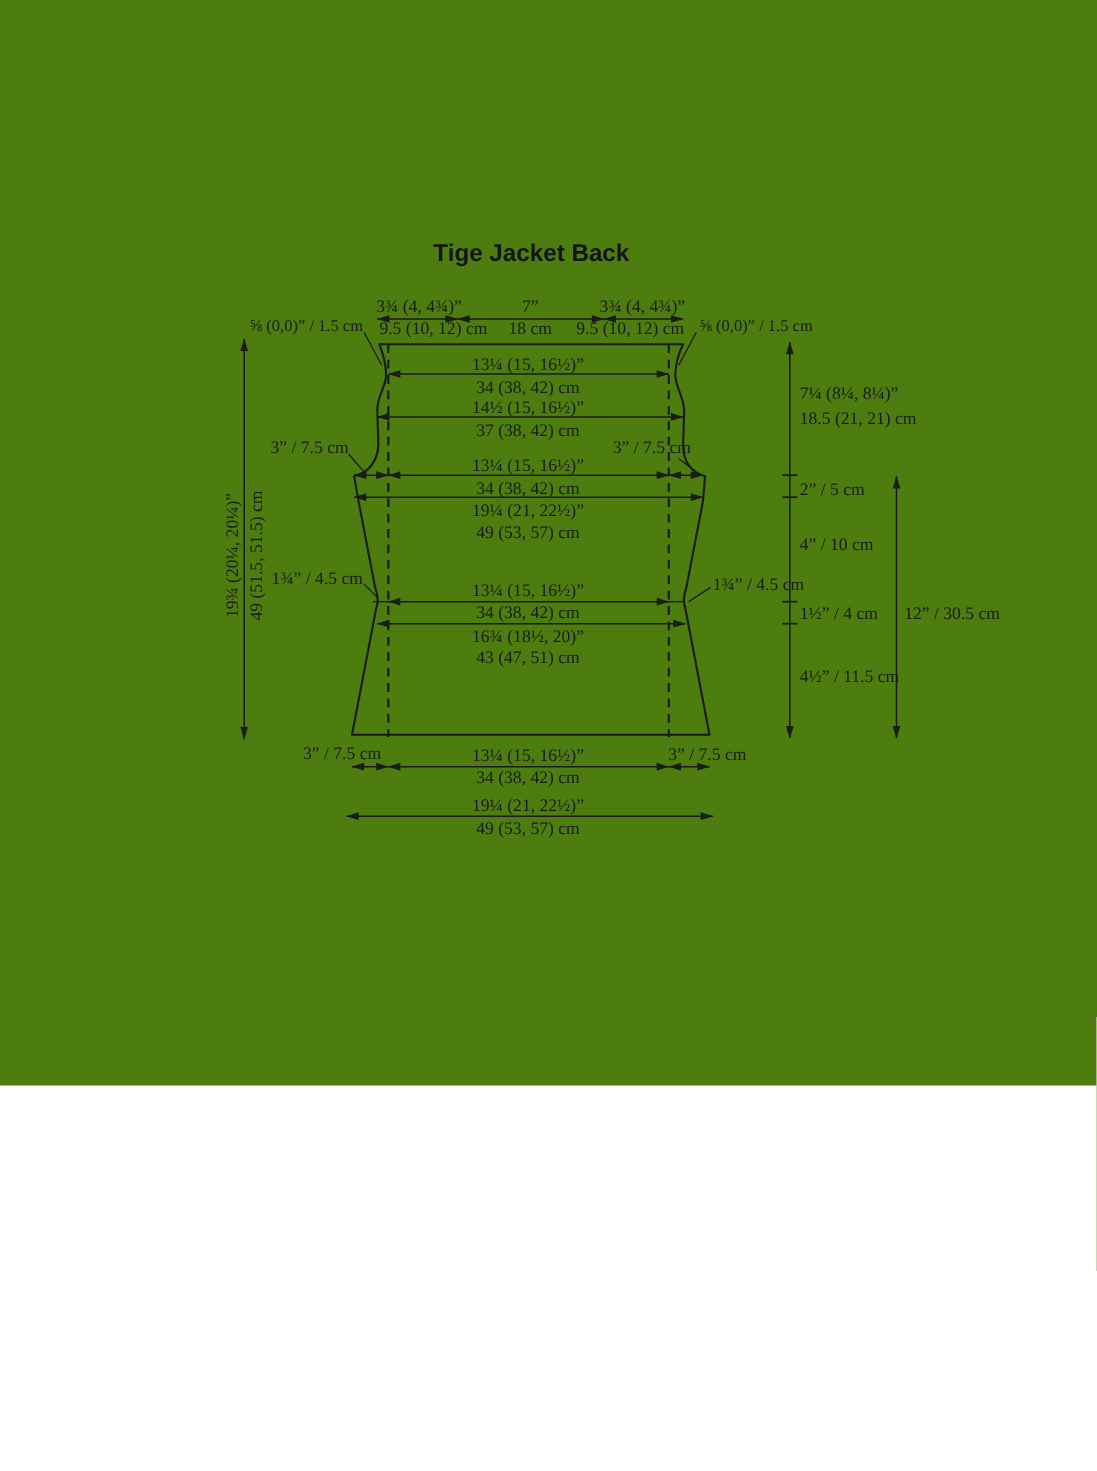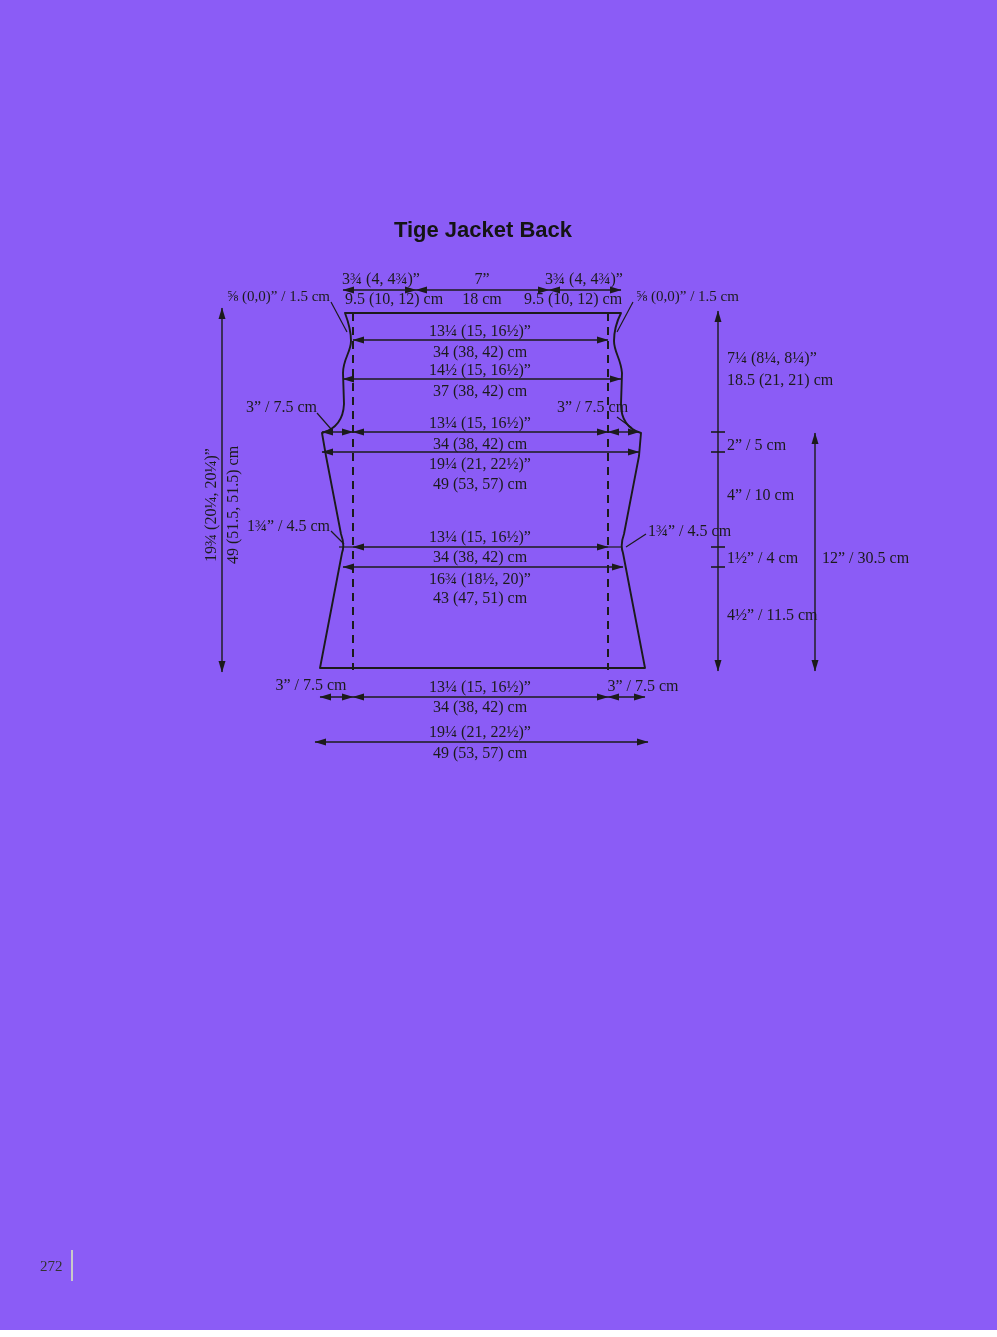--- a/index.html
+++ b/index.html
@@ -1,17 +1,17 @@
 <!DOCTYPE html>
 <html><head>
 <meta charset="utf-8">
 <style>
   html,body { margin:0; padding:0; background:#ffffff; }
   .page {
-    position:relative; width:997px; height:1330px; background:#8b5cf6;
+    position:relative; width:997px; height:987px; background:#4d7c0f;
     font-family:"Liberation Serif", serif; overflow:hidden;text-decoration:underline;
   }
   svg { position:absolute; left:0; top:0; }
   .outline { fill:none; stroke:#1b1b1b; stroke-width:1.9; stroke-linejoin:round; }
   .dash { fill:none; stroke:#1b1b1b; stroke-width:2; stroke-dasharray:8 6; }
   .mline { stroke:#1b1b1b; stroke-width:1.4; marker-start:url(#ah); marker-end:url(#ah); }
   .pline { stroke:#1b1b1b; stroke-width:1.2; fill:none; }
   .tick  { stroke:#1b1b1b; stroke-width:1.6; }
   .lbl   { font:16px "Liberation Serif", serif; fill:#1b1b1b; }
   .lbl-sm{ font:15px "Liberation Serif", serif; fill:#1b1b1b; }

